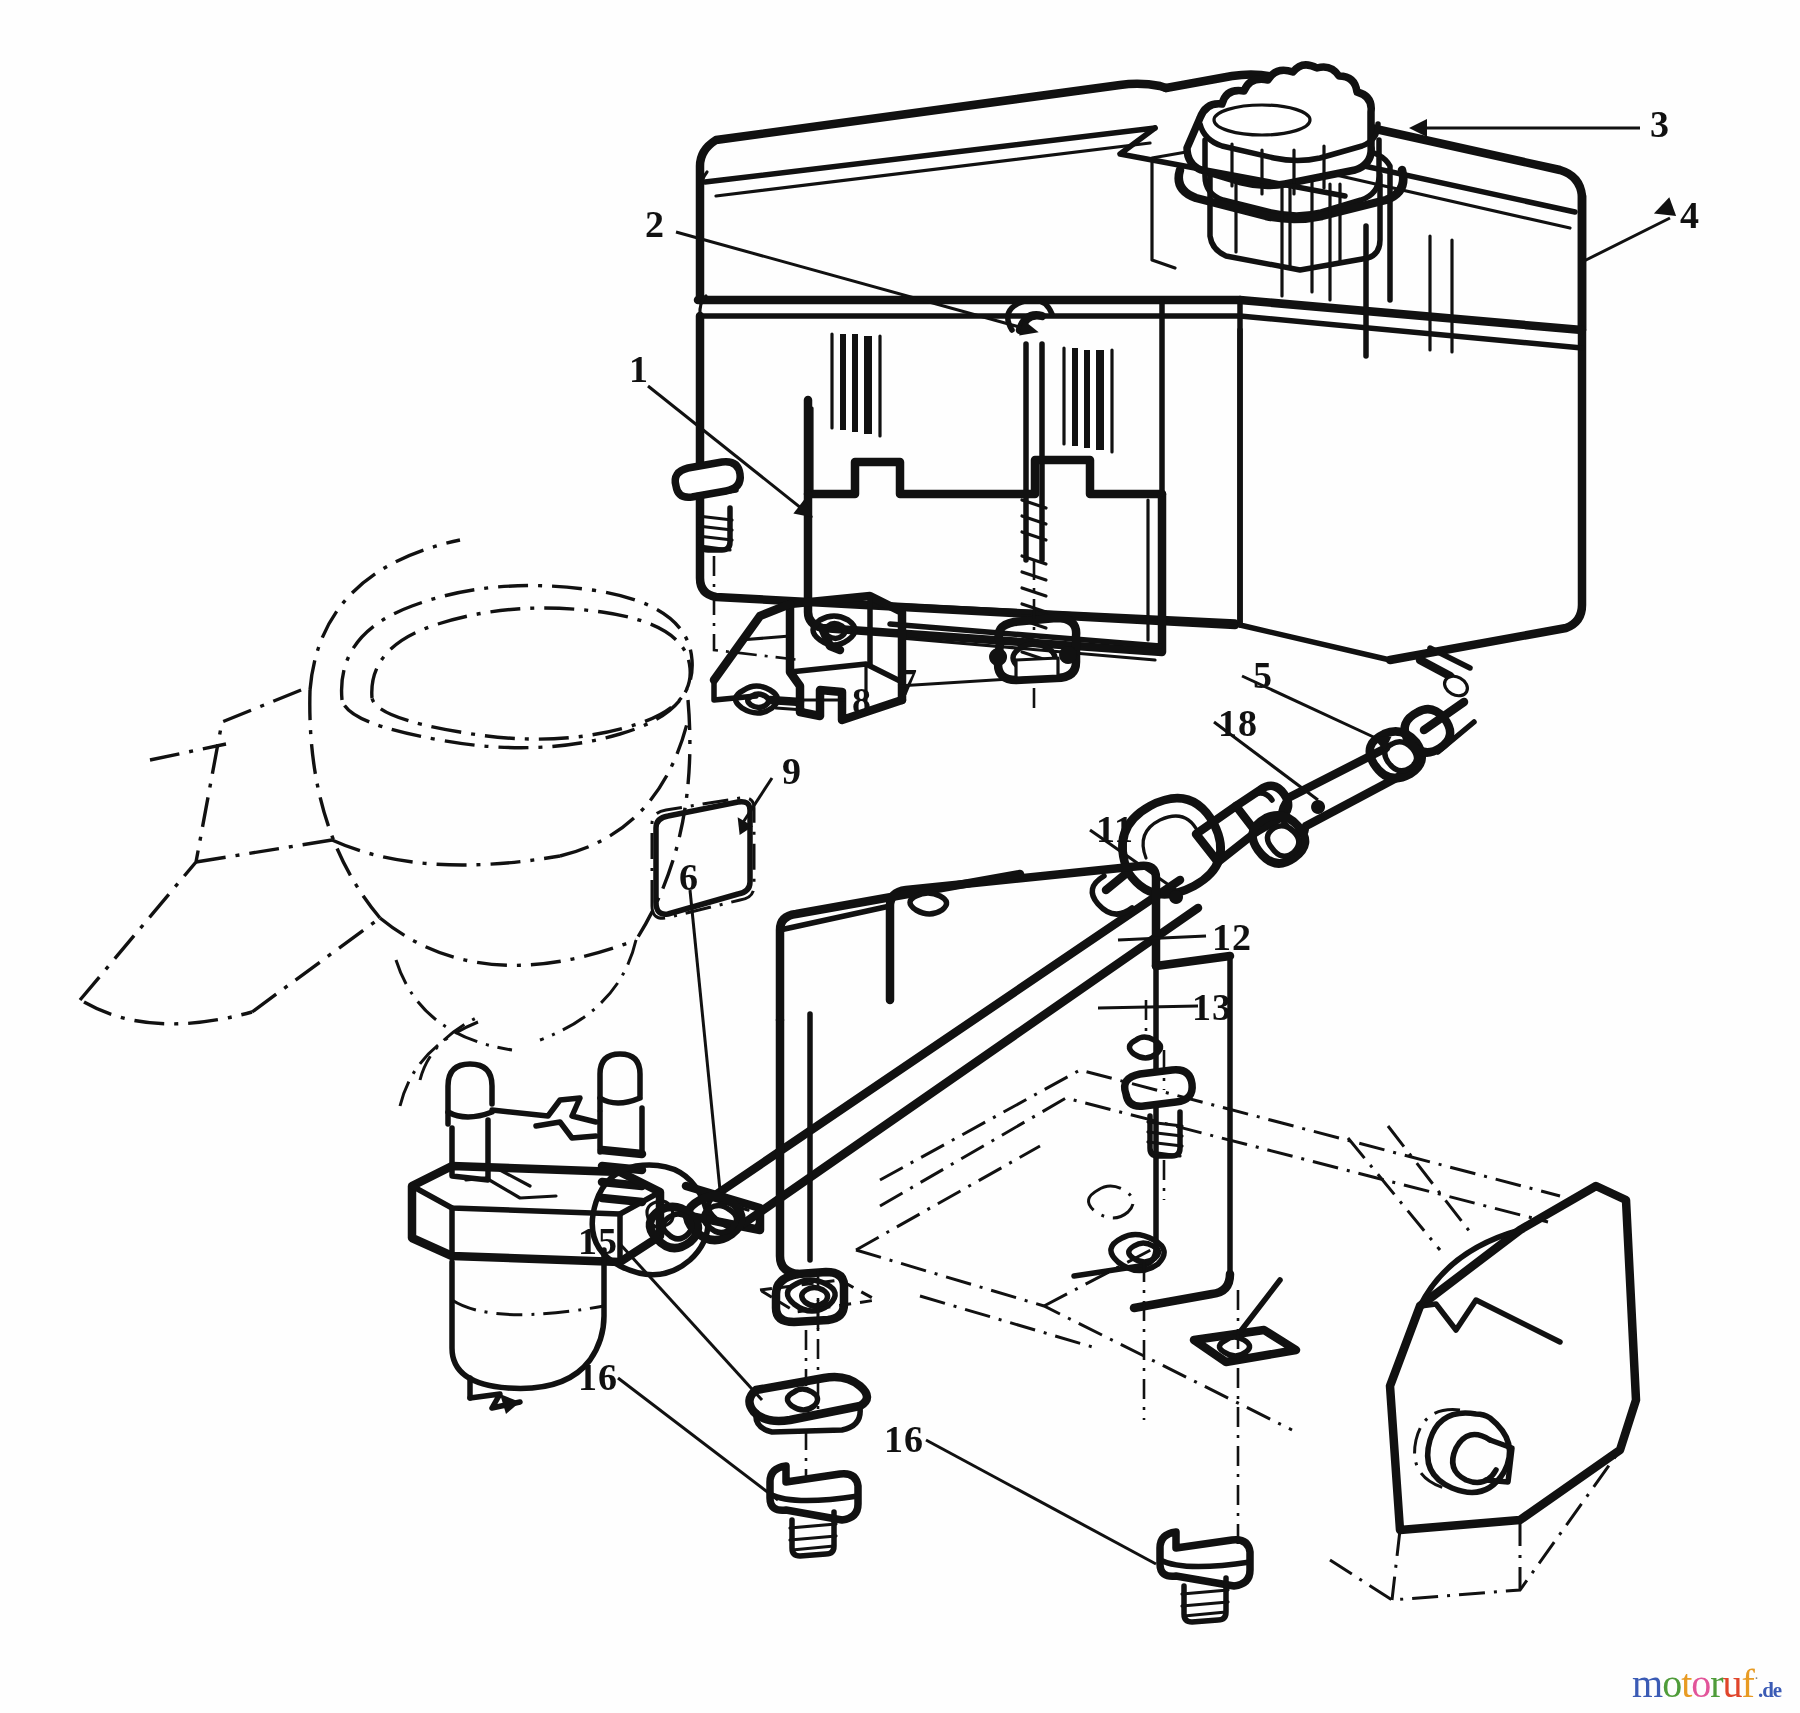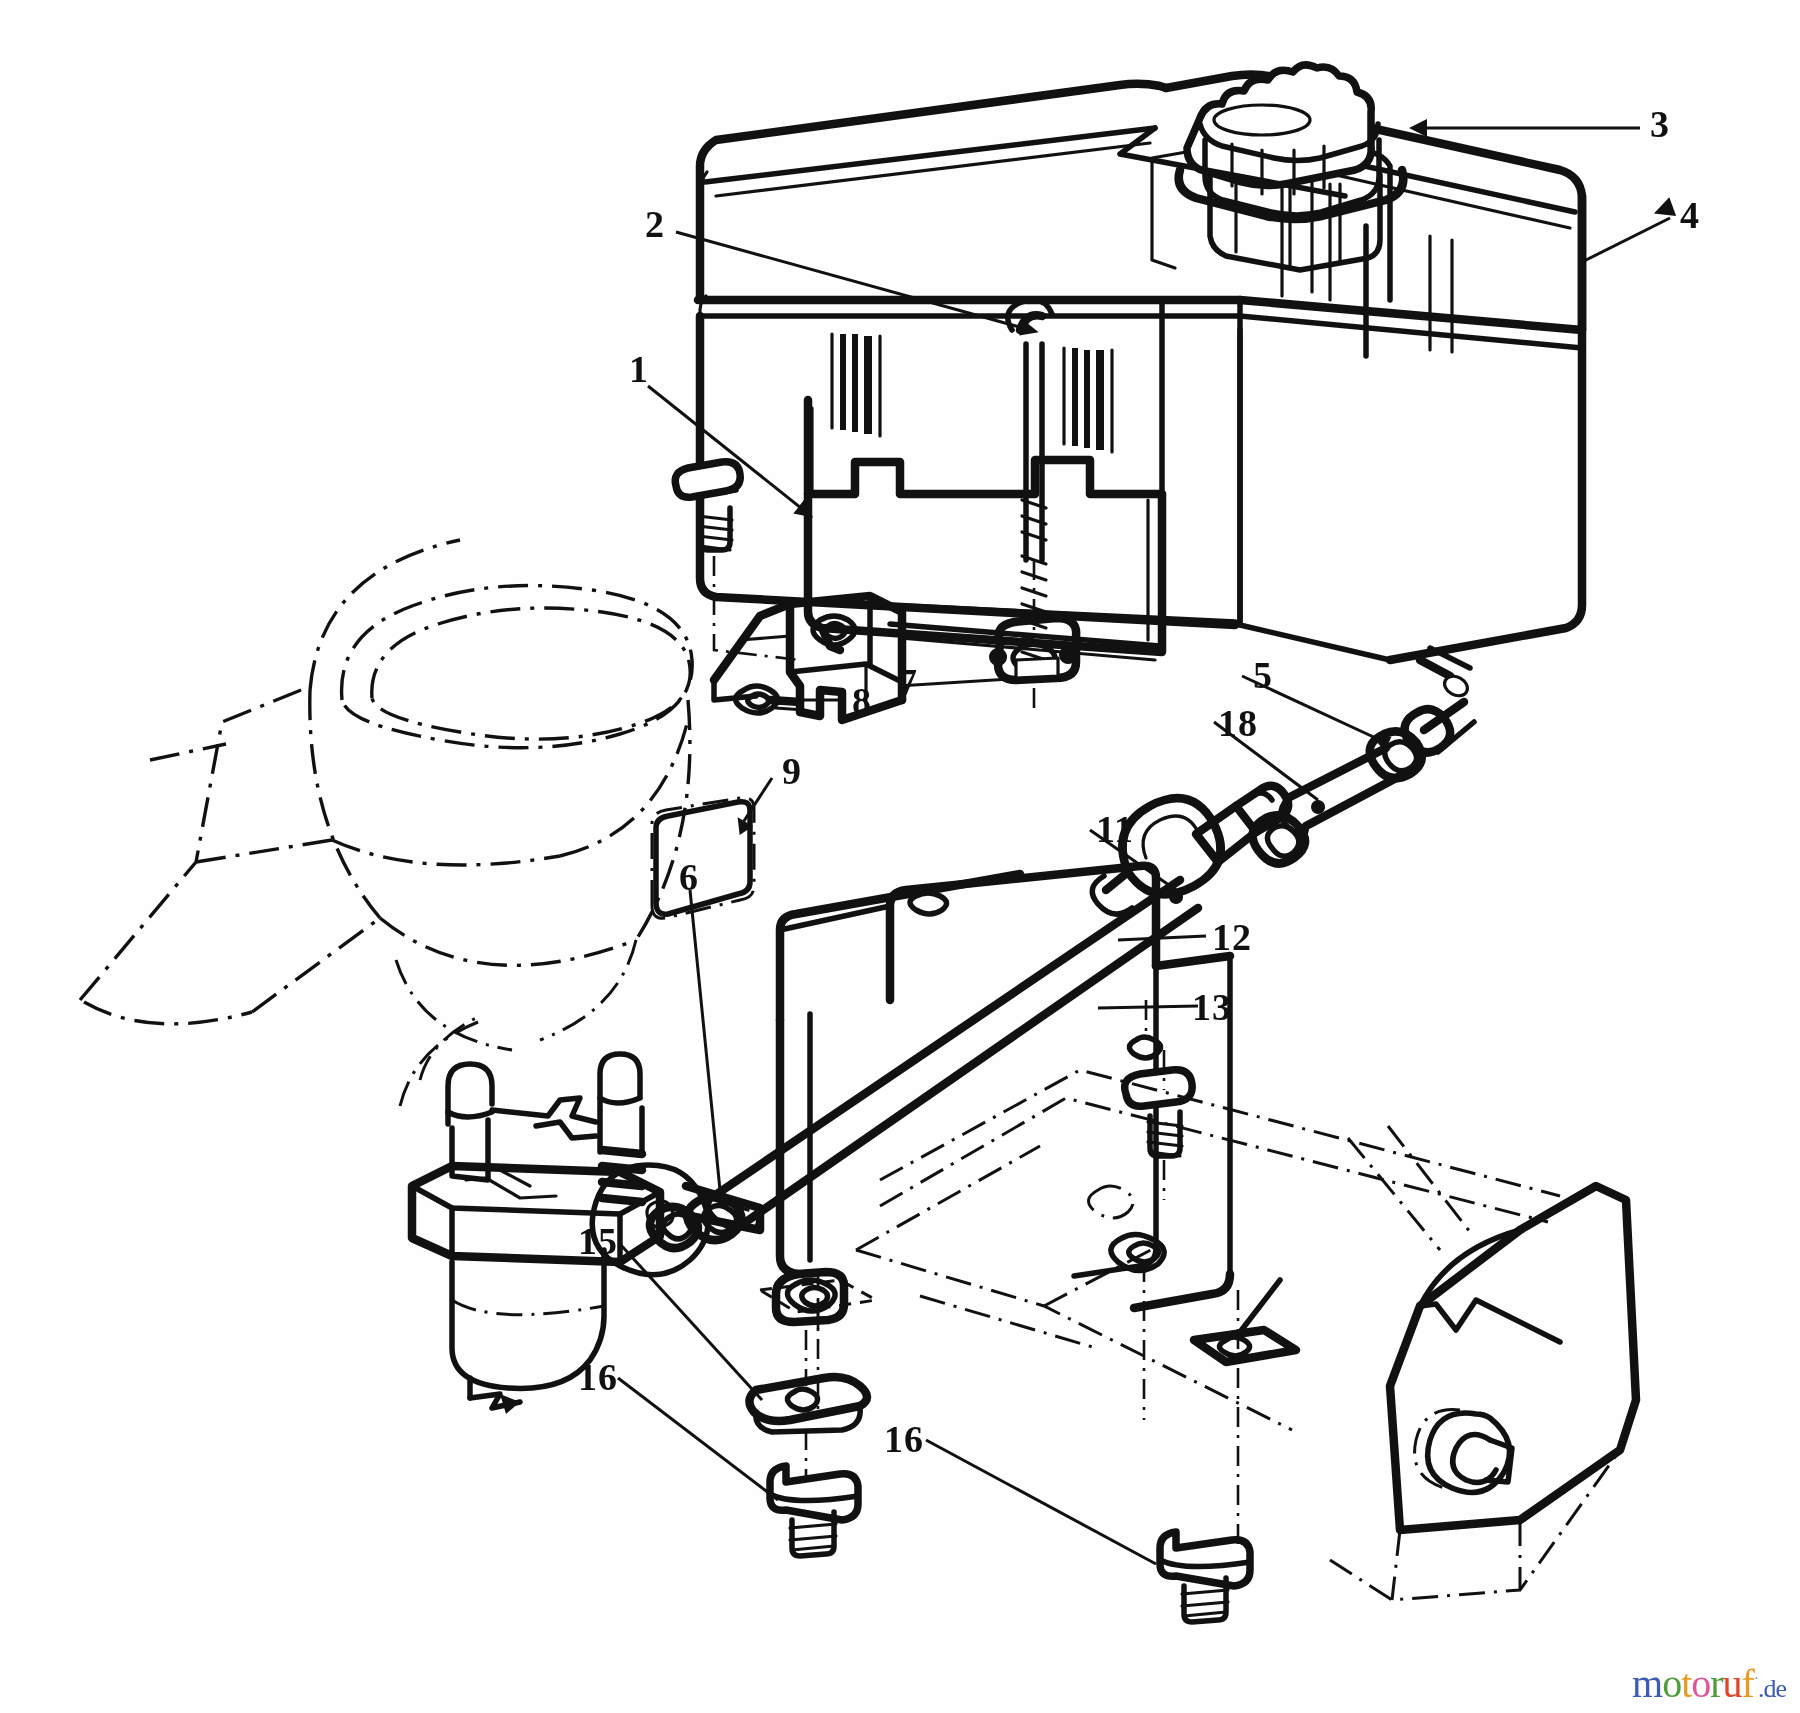--- a/index.html
+++ b/index.html
@@ -5,21 +5,21 @@
   html,body{margin:0;padding:0;background:#fff;}
   body{font-family:"Liberation Sans",sans-serif;}
   #page{position:relative;width:1800px;height:1713px;background:#fefefe;overflow:hidden;}
   #canvas{position:absolute;inset:0;width:1800px;height:1713px;}
   .callout{position:absolute;font-family:"Liberation Serif",serif;font-weight:700;
            font-size:38px;color:#111;line-height:1;letter-spacing:1px;user-select:none;}
   #logo{position:absolute;left:1632px;top:1660px;font-family:"Liberation Serif",serif;
         font-size:40px;font-weight:400;letter-spacing:-1px;white-space:nowrap;}
   #logo .l{display:inline-block;}
   #logo .sup{font-size:15px;vertical-align:super;}
-  #logo .de{font-size:26px;}
+  #logo .de{font-size:21px;font-weight:bold;}
 </style>
 </head>
 <body>
 
 <div id="page">
 
   <svg id="canvas" viewBox="0 0 1800 1713">
     <defs>
       <style>
         .o  { fill:none; stroke:#111; stroke-width:5.5; stroke-linecap:round; stroke-linejoin:round; }

